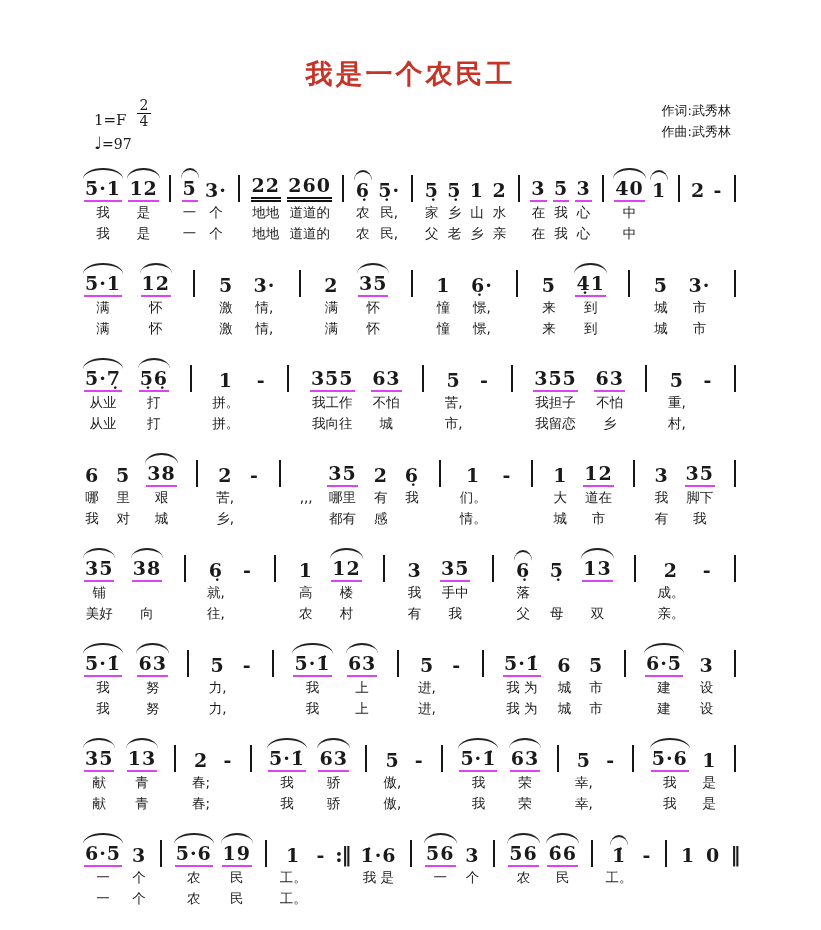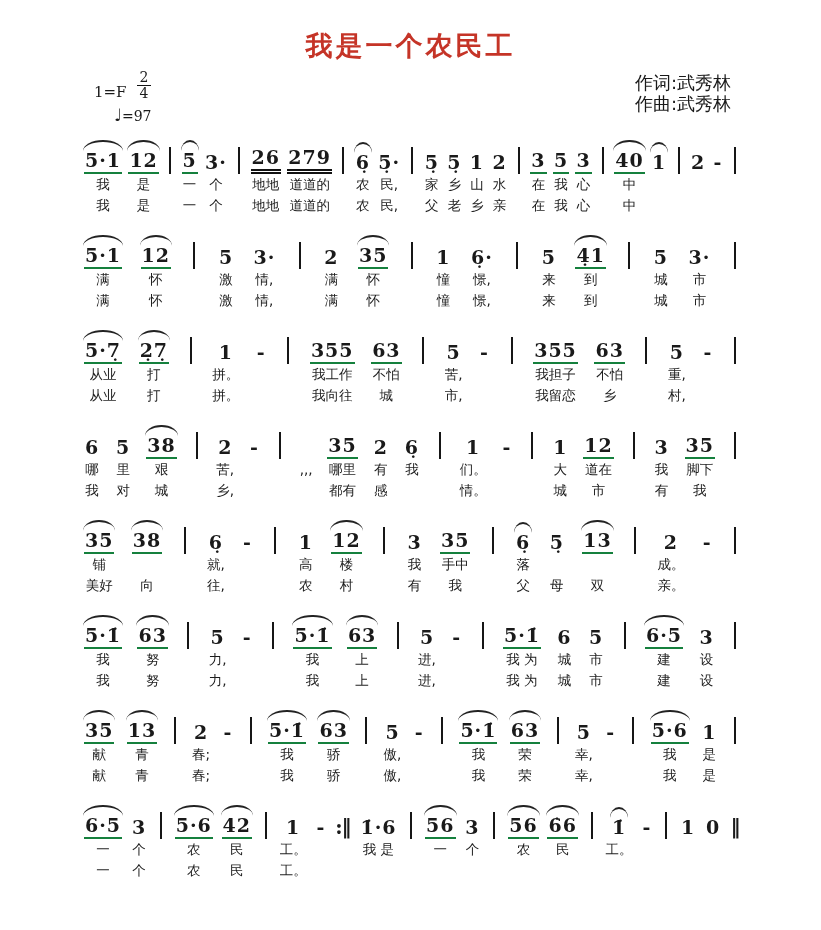--- a/index.html
+++ b/index.html
@@ -6,63 +6,63 @@
   .page{
     position:relative;
     width:821px;height:930px;
     margin:0 auto;
     background:#ffffff;
     font-family:"DejaVu Sans",sans-serif;
     color:#1a1a1a;
     overflow:hidden;
   }
   .title{
-    padding-top:28px;
+    padding-top:56px;
     text-align:center;
     font-family:"DejaVu Serif","DejaVu Sans",serif;
     font-size:27px;
     font-weight:bold;
     letter-spacing:3px;
   }
   .header{position:relative;height:58px;}
   .keybox{
     position:absolute;left:94px;top:6px;
     font-family:"DejaVu Serif",serif;
     font-size:15px;
   }
   .keyrow{display:flex;align-items:flex-end;gap:10px;}
   .meter{display:inline-flex;flex-direction:column;align-items:center;line-height:15px;font-size:14px;}
   .meter .m-bot{border-top:1.5px solid #111;padding:0 3px;}
   .meter .m-top{padding:0 3px;}
-  .temporow{margin-top:4px;font-size:14px;text-align:right;}
+  .temporow{margin-top:4px;font-size:14px;}
   .tempo-note{font-size:17px;}
   .credits{
     position:absolute;right:90px;top:8px;
-    font-size:18px;line-height:21px;
+    font-size:13px;line-height:21px;
   }
   .score{margin-top:16px;}
   .score-line{
     width:656px;
     margin:0 auto 0 84px;
     height:95px;
     display:flex;
     justify-content:space-between;
     align-items:flex-start;
   }
   .col{display:flex;flex-direction:column;align-items:center;min-width:10px;}
   .nrow{height:36px;display:flex;align-items:flex-end;justify-content:center;position:relative;padding-top:9px;box-sizing:border-box;}
   .note{
     position:relative;display:inline-block;
     font-family:"DejaVu Serif",serif;
     font-weight:bold;font-size:19px;line-height:24px;
     letter-spacing:1px;
     padding:0 1px;
     white-space:nowrap;
   }
-  .u1{border-bottom:2px solid #15803d;text-align:right;}
+  .u1{border-bottom:2px solid #d946ef;text-align:right;}
   .u2{border-bottom:5px double #111;}
   .arc::before{
     content:"";position:absolute;left:-1px;right:-1px;top:-8px;height:9px;
     border-top:2px solid #222;
     border-radius:50% 50% 0 0 / 100% 100% 0 0;
   }
   .vbar{width:2px;height:27px;background:#161616;}
   .rep{
     font-family:"DejaVu Serif",serif;
     font-weight:bold;font-size:20px;line-height:24px;
@@ -139,28 +139,28 @@
         </div>
         <div class="col">
           <div class="nrow">
             <div class="vbar"></div>
           </div>
           <div class="ly"></div>
           <div class="ly"></div>
         </div>
         <div class="col">
           <div class="nrow">
-            <div class="note u2">26</div>
+            <div class="note u2">22</div>
           </div>
           <div class="ly">地地</div>
           <div class="ly">地地</div>
         </div>
         <div class="col">
           <div class="nrow">
-            <div class="note u2">279</div>
+            <div class="note u2">260</div>
           </div>
           <div class="ly">道道的</div>
           <div class="ly">道道的</div>
         </div>
         <div class="col">
           <div class="nrow">
             <div class="vbar"></div>
           </div>
           <div class="ly"></div>
           <div class="ly"></div>
@@ -423,21 +423,21 @@
       <div class="score-line">
         <div class="col">
           <div class="nrow">
             <div class="note u1 arc">5·7̣</div>
           </div>
           <div class="ly">从业</div>
           <div class="ly">从业</div>
         </div>
         <div class="col">
           <div class="nrow">
-            <div class="note u1 arc">2̣7̣</div>
+            <div class="note u1 arc">5̣6̣</div>
           </div>
           <div class="ly">打</div>
           <div class="ly">打</div>
         </div>
         <div class="col">
           <div class="nrow">
             <div class="vbar"></div>
           </div>
           <div class="ly"></div>
           <div class="ly"></div>
@@ -1140,21 +1140,21 @@
         </div>
         <div class="col">
           <div class="nrow">
             <div class="note u1 arc">5·6</div>
           </div>
           <div class="ly">农</div>
           <div class="ly">农</div>
         </div>
         <div class="col">
           <div class="nrow">
-            <div class="note u1 arc">42</div>
+            <div class="note u1 arc">19</div>
           </div>
           <div class="ly">民</div>
           <div class="ly">民</div>
         </div>
         <div class="col">
           <div class="nrow">
             <div class="vbar"></div>
           </div>
           <div class="ly"></div>
           <div class="ly"></div>

